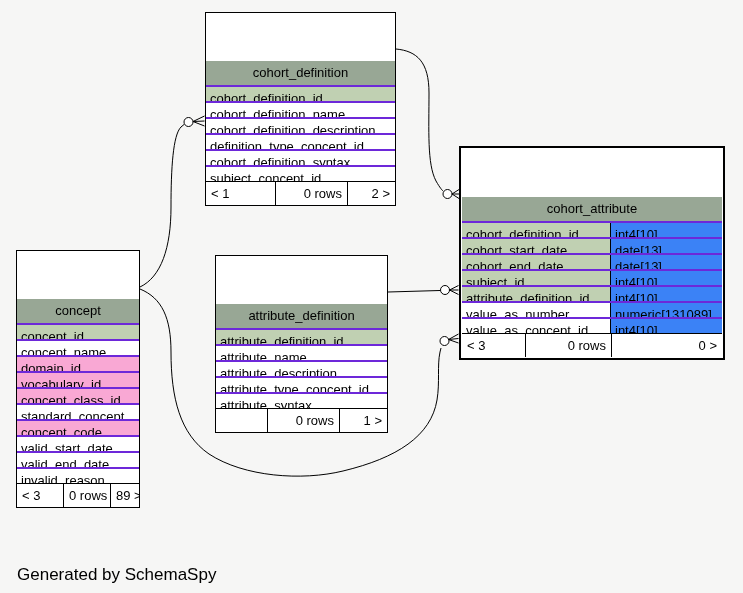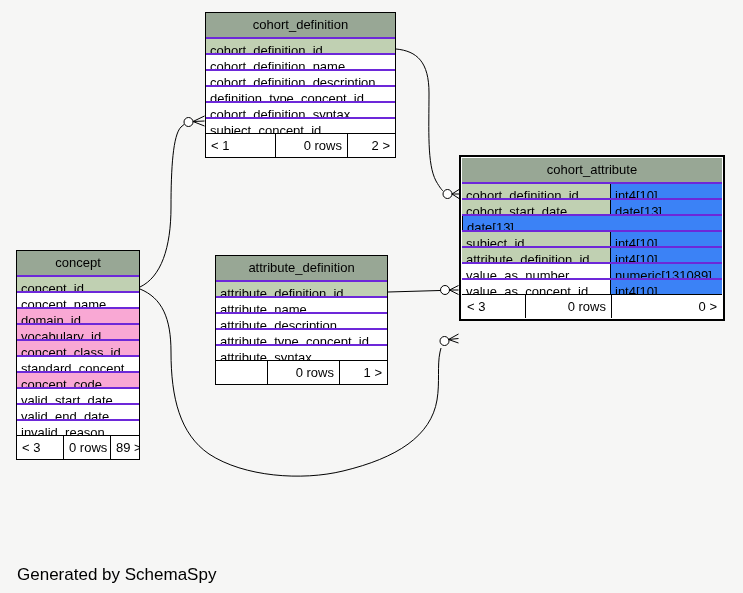--- a/index.html
+++ b/index.html
@@ -10,21 +10,21 @@
     font-size:13px;color:#000;
   }
   #wires{position:absolute;left:0;top:0;z-index:0;}
   .tbl{
     position:absolute;z-index:1;background:#fff;
     border:1px solid #000;box-sizing:border-box;
   }
   .tbl.main{border:2px solid #000;padding:1px;}
   .hdr{
     height:24px;line-height:24px;text-align:center;
-    background:#98a795;overflow:hidden;white-space:nowrap;
+    background:#98a795;overflow:hidden;white-space:nowrap;margin-top:48px;
   }
   .row{
     height:16px;line-height:23px;border-top:2px solid #6d28d9;
     background:#fff;padding-left:4px;box-sizing:border-box;
     overflow:hidden;white-space:nowrap;
   }
   .row.pk{background:#c0d0b2;}
   .row.ix{background:#f9a8d4;}
   .row2{display:flex;padding-left:0;}
   .row2 .name{padding-left:4px;width:148px;box-sizing:border-box;overflow:hidden;white-space:nowrap;}
@@ -72,31 +72,32 @@
   <div class="row">definition_type_concept_id</div>
   <div class="row">cohort_definition_syntax</div>
   <div class="row">subject_concept_id</div>
   <div class="ftr">
     <div class="cell prev" style="width:69px">&lt; 1</div>
     <div class="cell rows" style="width:72px">0 rows</div>
     <div class="cell next">2 &gt;</div>
   </div>
 </div>
 
-<div class="tbl main" style="left:459px;top:155px;width:266px">
+<div class="tbl main" style="left:459px;top:146px;width:266px">
   <div class="hdr">cohort_attribute</div>
   <div class="row row2">
     <span class="name pk">cohort_definition_id</span>
       <span class="type">int4[10]</span>
   </div>
   <div class="row row2">
     <span class="name pk">cohort_start_date</span>
       <span class="type">date[13]</span>
   </div>
   <div class="row row2">
+    <span class="name pk">cohort_end_date</span>
       <span class="type">date[13]</span>
   </div>
   <div class="row row2">
     <span class="name pk">subject_id</span>
       <span class="type">int4[10]</span>
   </div>
   <div class="row row2">
     <span class="name pk">attribute_definition_id</span>
       <span class="type">int4[10]</span>
   </div>

